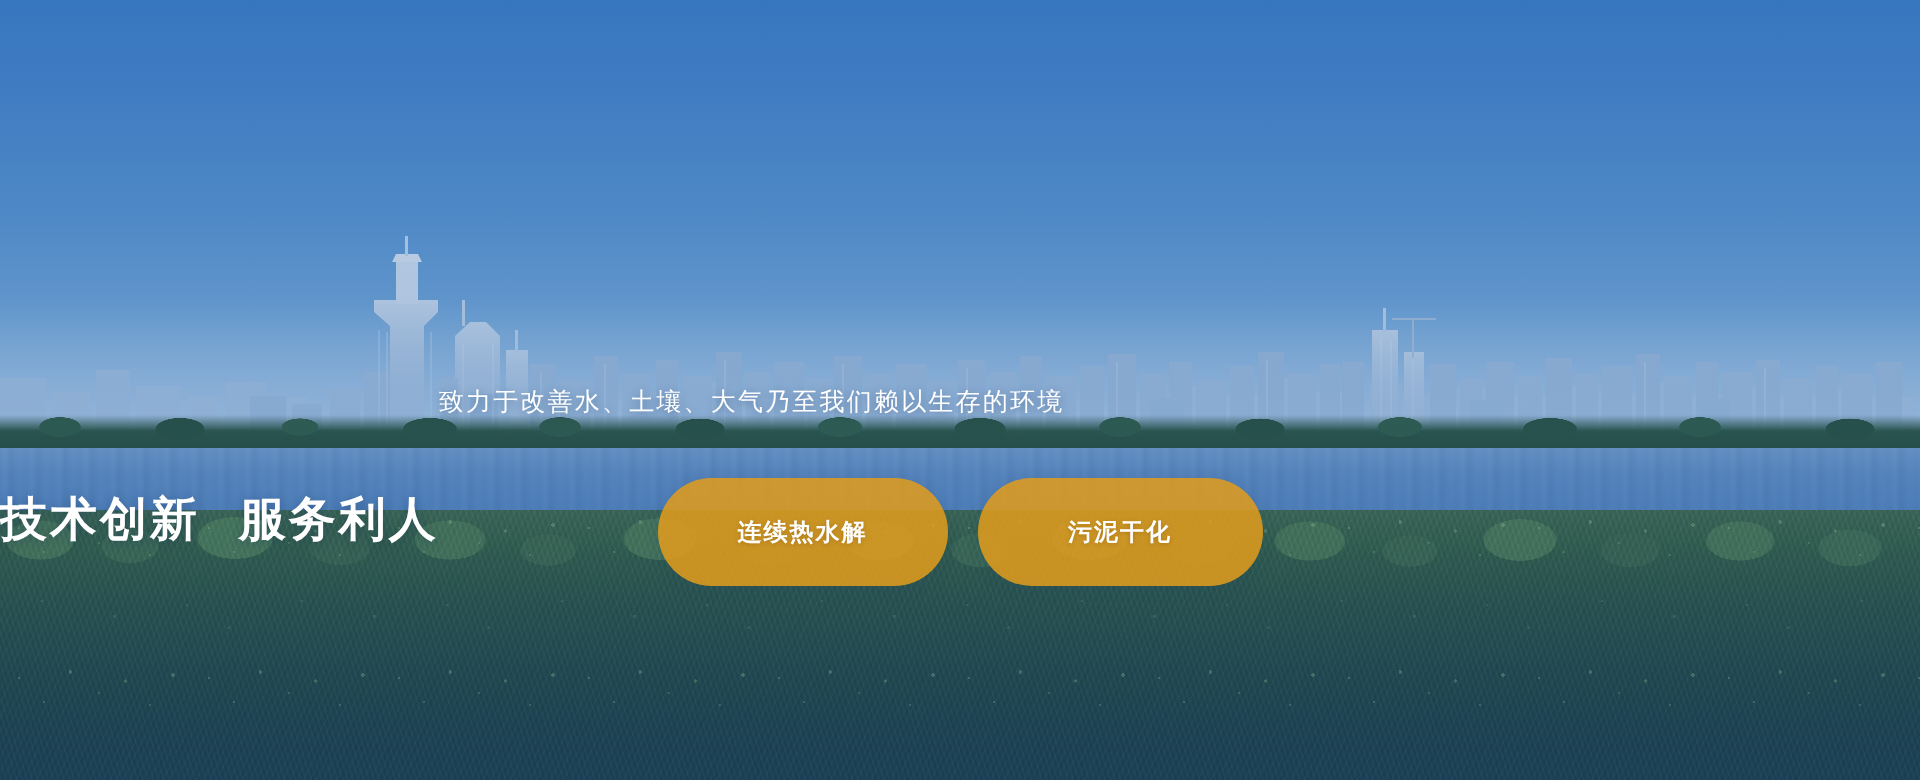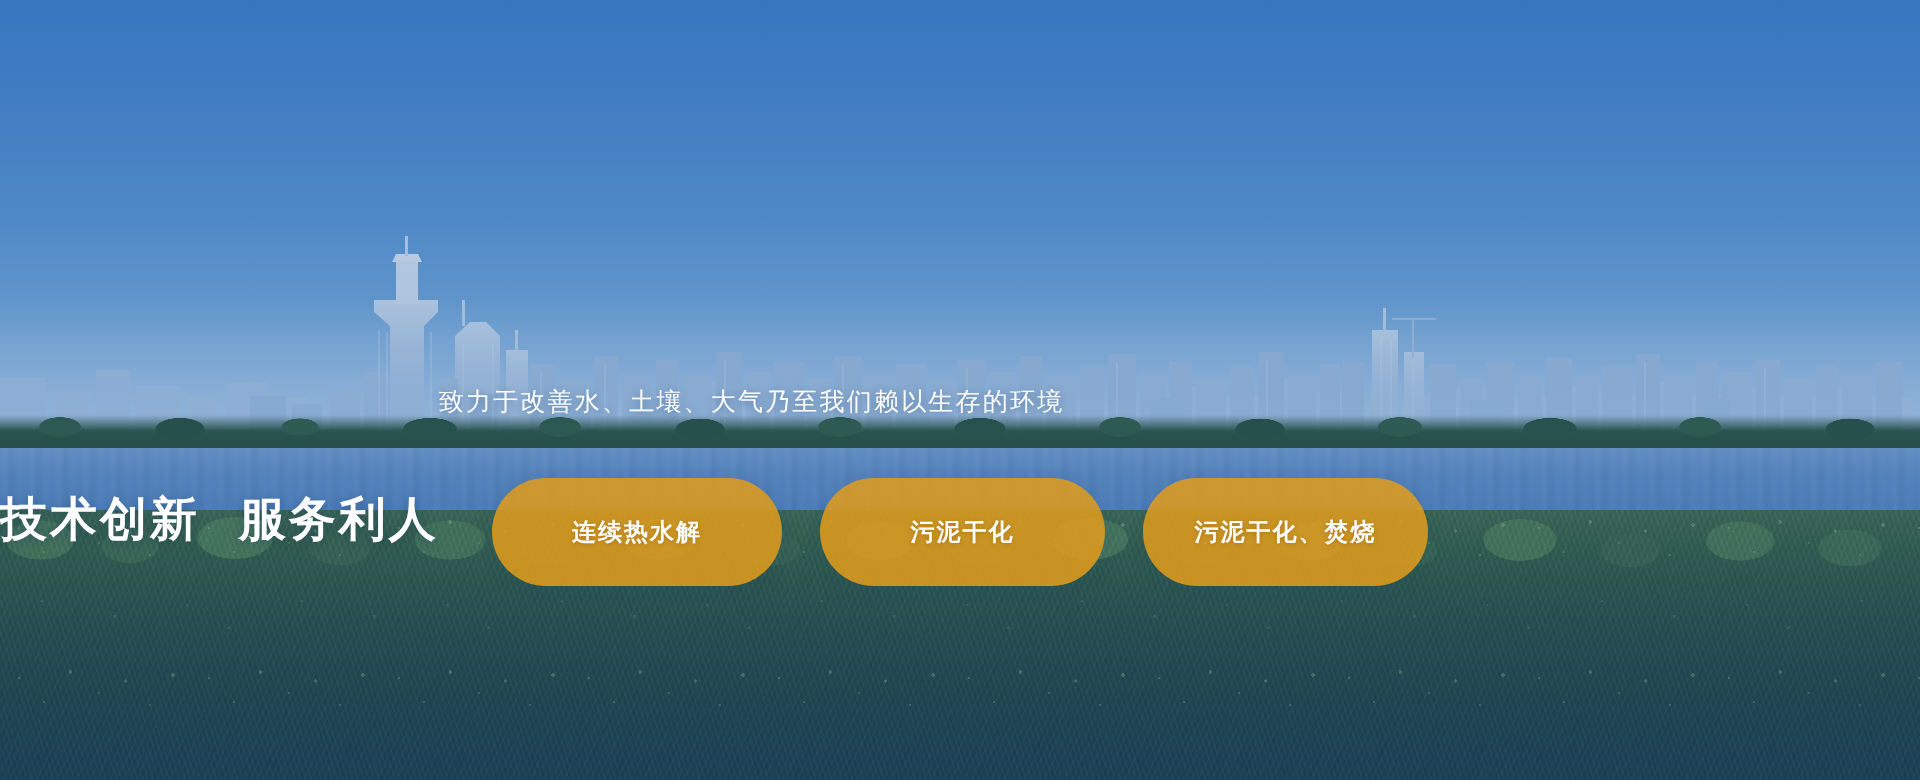--- a/index.html
+++ b/index.html
@@ -185,21 +185,21 @@
     font-weight:400;
     color:#ffffff;
     letter-spacing:2.2px;
     text-shadow:0 2px 8px rgba(20,50,90,.40);
   }
 
   .pill-row {
     position:absolute;
     top:478px; left:0; width:1920px;
     display:flex; justify-content:center; align-items:center;
-    gap:38px;
+    gap:30px;
   }
   .pill {
     height:108px;
     border-radius:54px;
     background:rgba(222,155,30,.88);
     display:flex; align-items:center; justify-content:center;
     color:#ffffff;
     font-size:24px;
     font-weight:700;
     letter-spacing:2px;
@@ -388,16 +388,15 @@
   <div class="cast"></div>
 
   <div class="content">
     <h1 class="headline">技术创新  服务利人</h1>
     <p class="subhead">致力于改善水、土壤、大气乃至我们赖以生存的环境</p>
   </div>
 
   <div class="pill-row">
     <div class="pill pill-1">连续热水解</div>
     <div class="pill pill-2">污泥干化</div>
-    <div class="pill pill-3">污泥干化、焚烧</div>
   </div>
 
 </div>
 
 </body></html>

